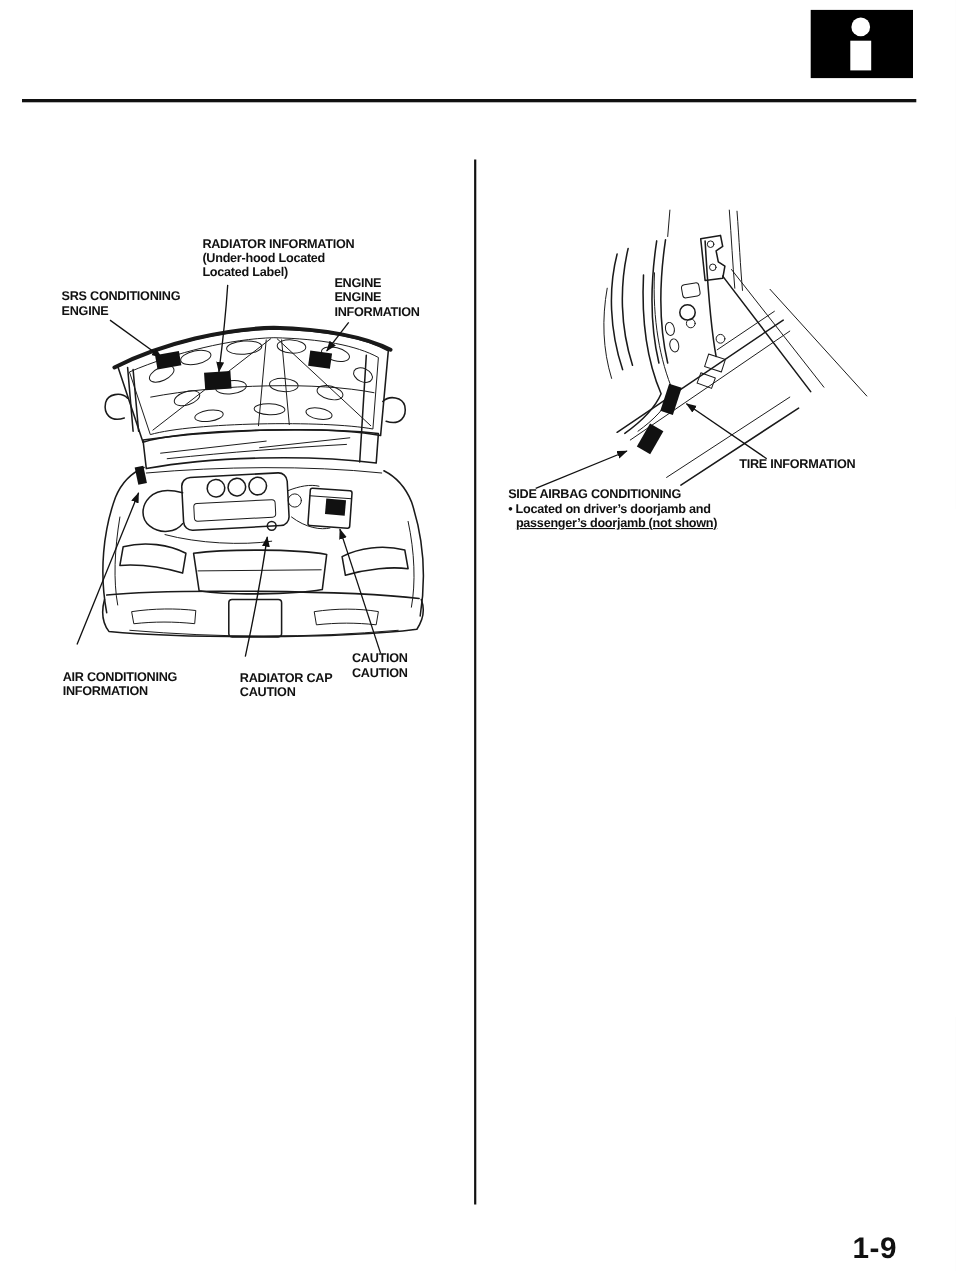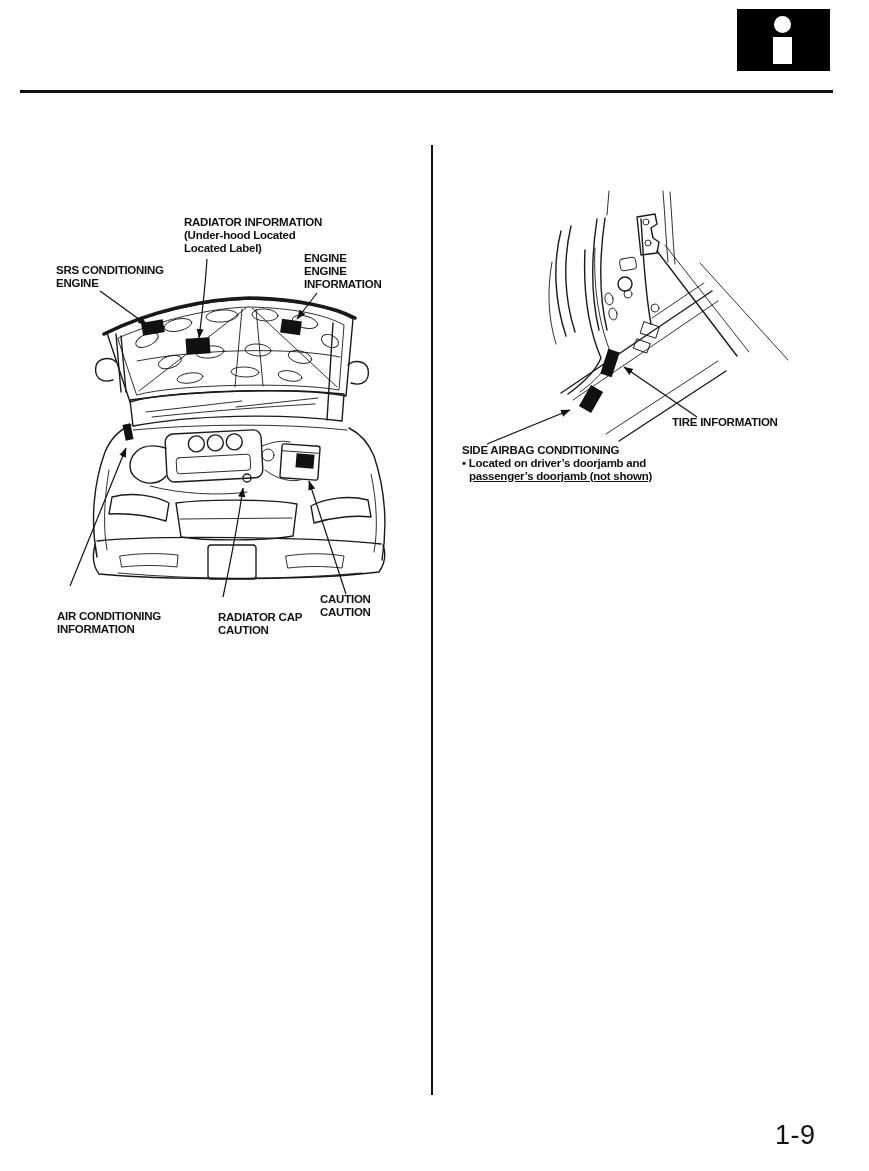--- a/index.html
+++ b/index.html
@@ -13,21 +13,21 @@
   .info-dot{position:absolute;left:37px;top:7px;width:17px;height:17px;border-radius:50%;background:#fff;}
   .info-stem{position:absolute;left:36px;top:28px;width:19px;height:27px;background:#fff;}
   .artwork{position:absolute;left:0;top:0;width:869px;height:1171px;}
   .lbl{
     position:absolute;font-weight:bold;font-size:11.5px;line-height:12.8px;
     letter-spacing:-0.25px;white-space:nowrap;color:#111;
   }
   .lbl span{display:block;}
   .lbl .indent{padding-left:7px;text-decoration:underline;}
   .page-number{
-    position:absolute;left:775px;top:1120px;font-weight:normal;font-size:27px;
+    position:absolute;left:775px;top:1120px;font-weight:bold;font-size:27px;
     letter-spacing:0.5px;color:#111;
   }
   .ln{fill:none;stroke:#1a1a1a;stroke-width:1.4;stroke-linecap:round;stroke-linejoin:round;}
   .thin{stroke-width:0.9;}
   .w3{stroke-width:3.6;}
   .blk{fill:#111;stroke:none;}
   .ld{fill:none;stroke:#111;stroke-width:1.2;}
 </style>
 </head>
 <body>

